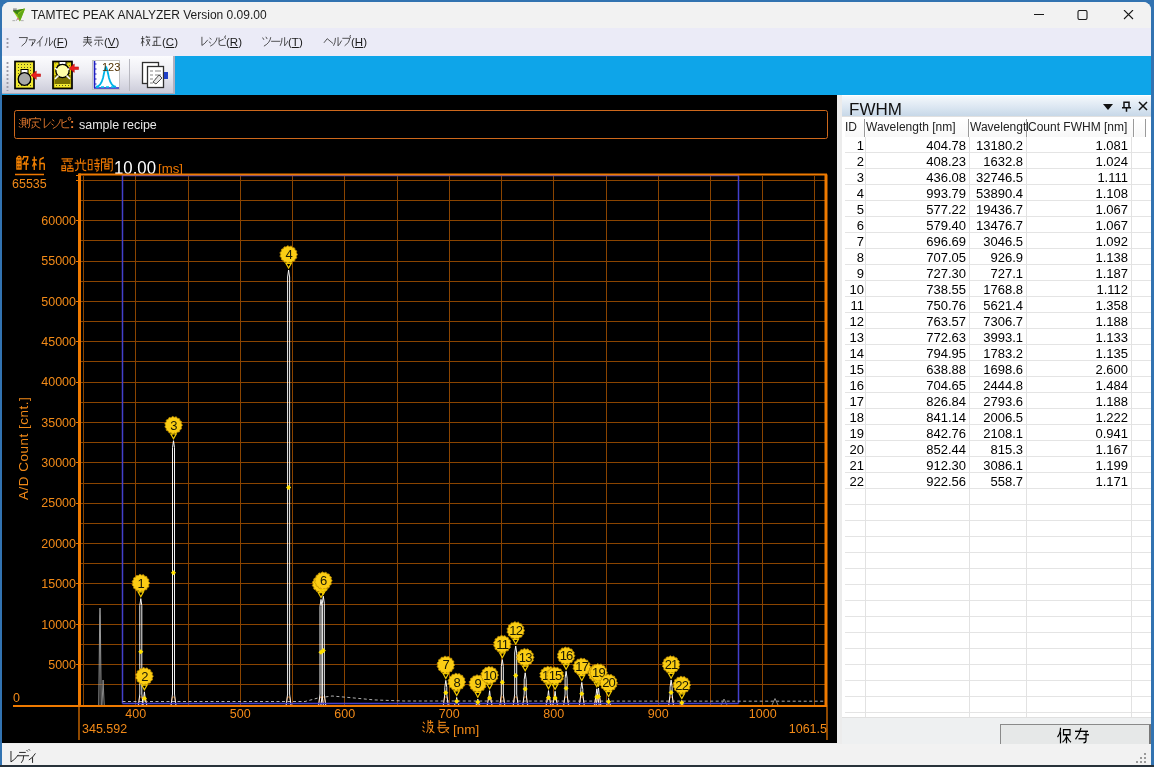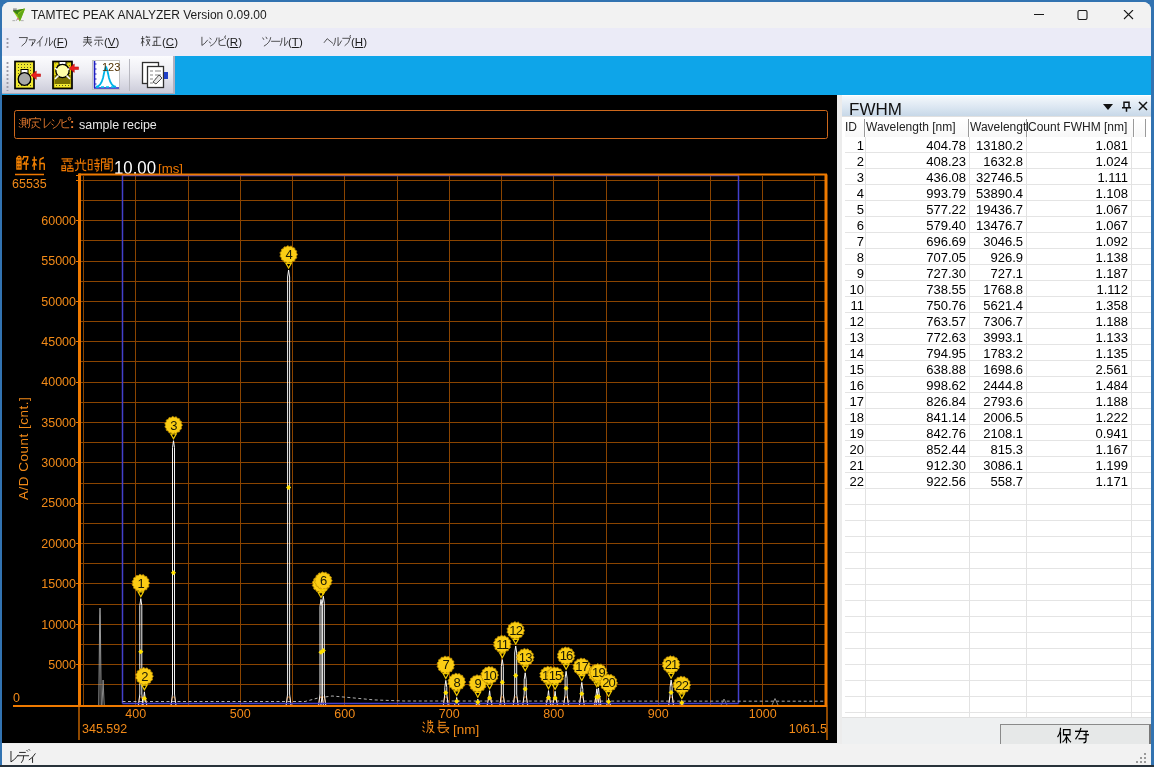--- a/index.html
+++ b/index.html
@@ -787,25 +787,25 @@
           <div class="tr" style="top:210.5px">
             <span class="c1">14</span>
             <span class="c2">794.95</span>
             <span class="c3">1783.2</span>
             <span class="c4">1.135</span>
           </div>
           <div class="tr" style="top:226.5px">
             <span class="c1">15</span>
             <span class="c2">638.88</span>
             <span class="c3">1698.6</span>
-            <span class="c4">2.561</span>
+            <span class="c4">2.600</span>
           </div>
           <div class="tr" style="top:242.5px">
             <span class="c1">16</span>
-            <span class="c2">998.62</span>
+            <span class="c2">704.65</span>
             <span class="c3">2444.8</span>
             <span class="c4">1.484</span>
           </div>
           <div class="tr" style="top:258.5px">
             <span class="c1">17</span>
             <span class="c2">826.84</span>
             <span class="c3">2793.6</span>
             <span class="c4">1.188</span>
           </div>
           <div class="tr" style="top:274.5px">

